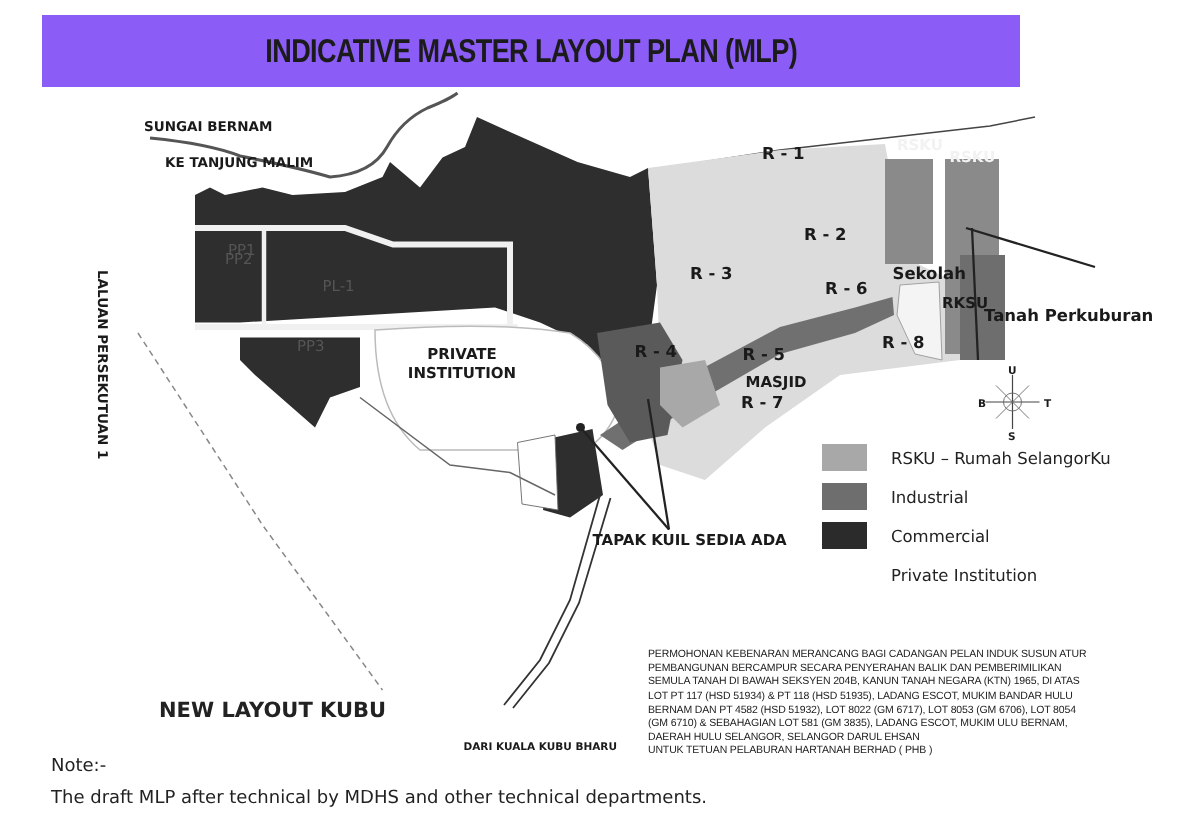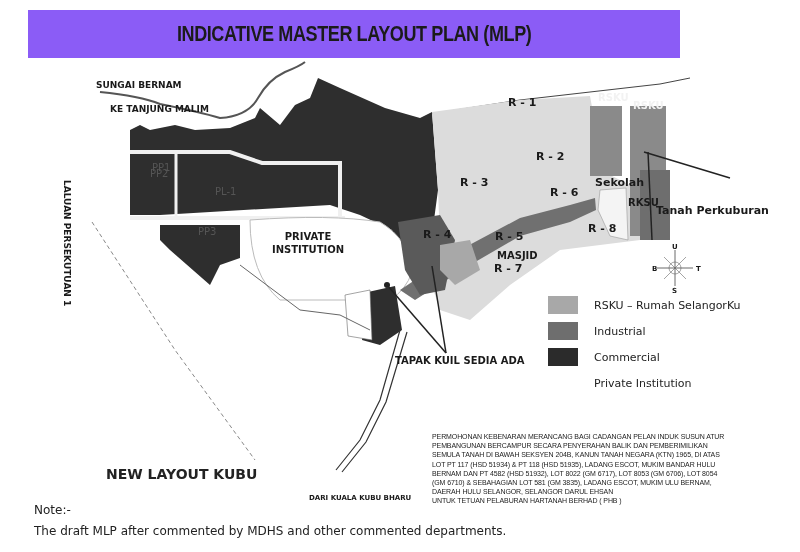--- a/index.html
+++ b/index.html
@@ -133,13 +133,13 @@
   <div>SEMULA TANAH DI BAWAH SEKSYEN 204B, KANUN TANAH NEGARA (KTN) 1965, DI ATAS</div>
   <div>LOT PT 117 (HSD 51934) &amp; PT 118 (HSD 51935), LADANG ESCOT, MUKIM BANDAR HULU</div>
   <div>BERNAM DAN PT 4582 (HSD 51932), LOT 8022 (GM 6717), LOT 8053 (GM 6706), LOT 8054</div>
   <div>(GM 6710) &amp; SEBAHAGIAN LOT 581 (GM 3835), LADANG ESCOT, MUKIM ULU BERNAM,</div>
   <div>DAERAH HULU SELANGOR, SELANGOR DARUL EHSAN</div>
   <div>UNTUK TETUAN PELABURAN HARTANAH BERHAD ( PHB )</div>
 </div>
 
 <div class="new-layout">NEW LAYOUT KUBU</div>
 <div class="note-label">Note:-</div>
-<div class="note-text">The draft MLP after commented by MDHS and other commented departments.</div>
+<div class="note-text">The draft MLP after technical by MDHS and other technical departments.</div>
 
 </body></html>

